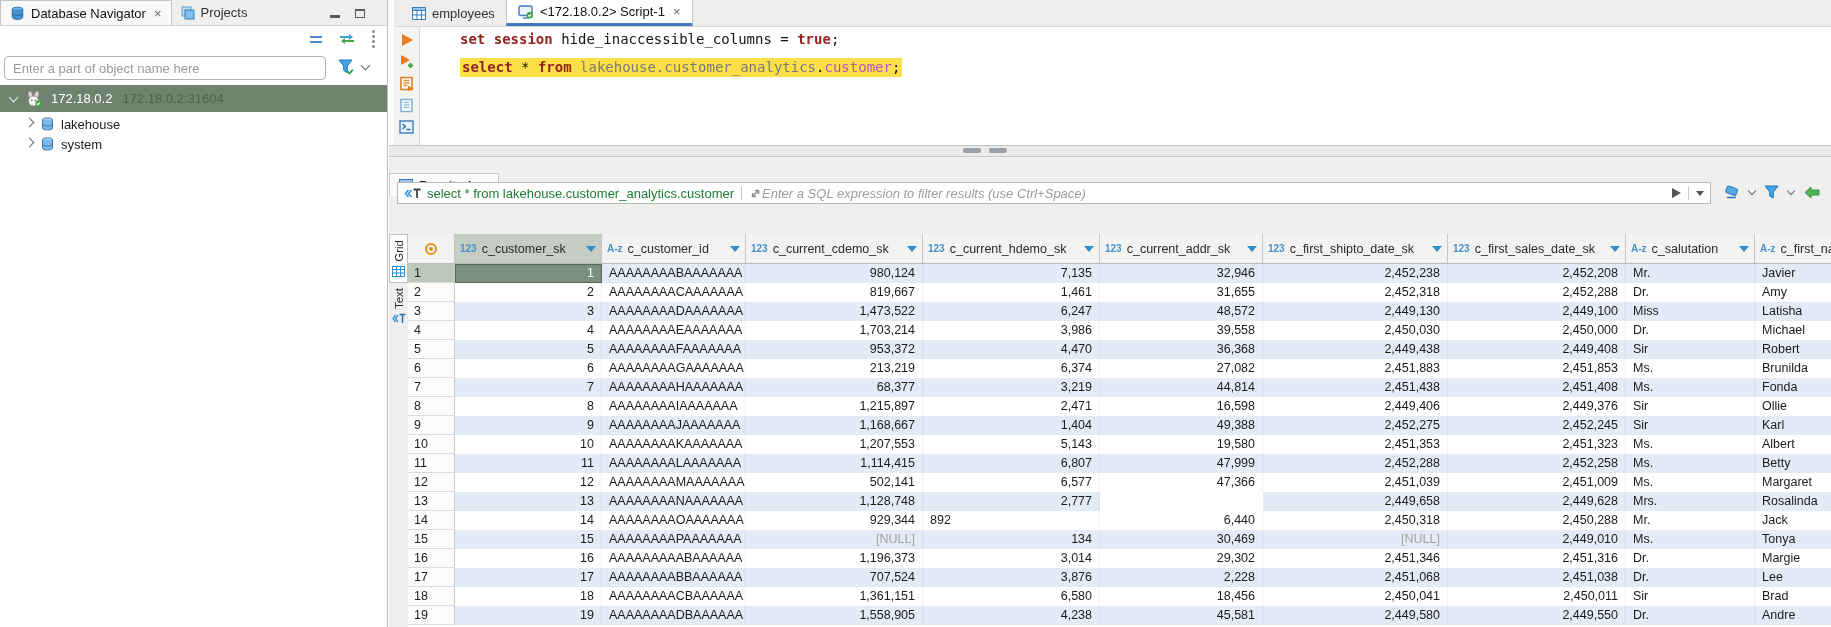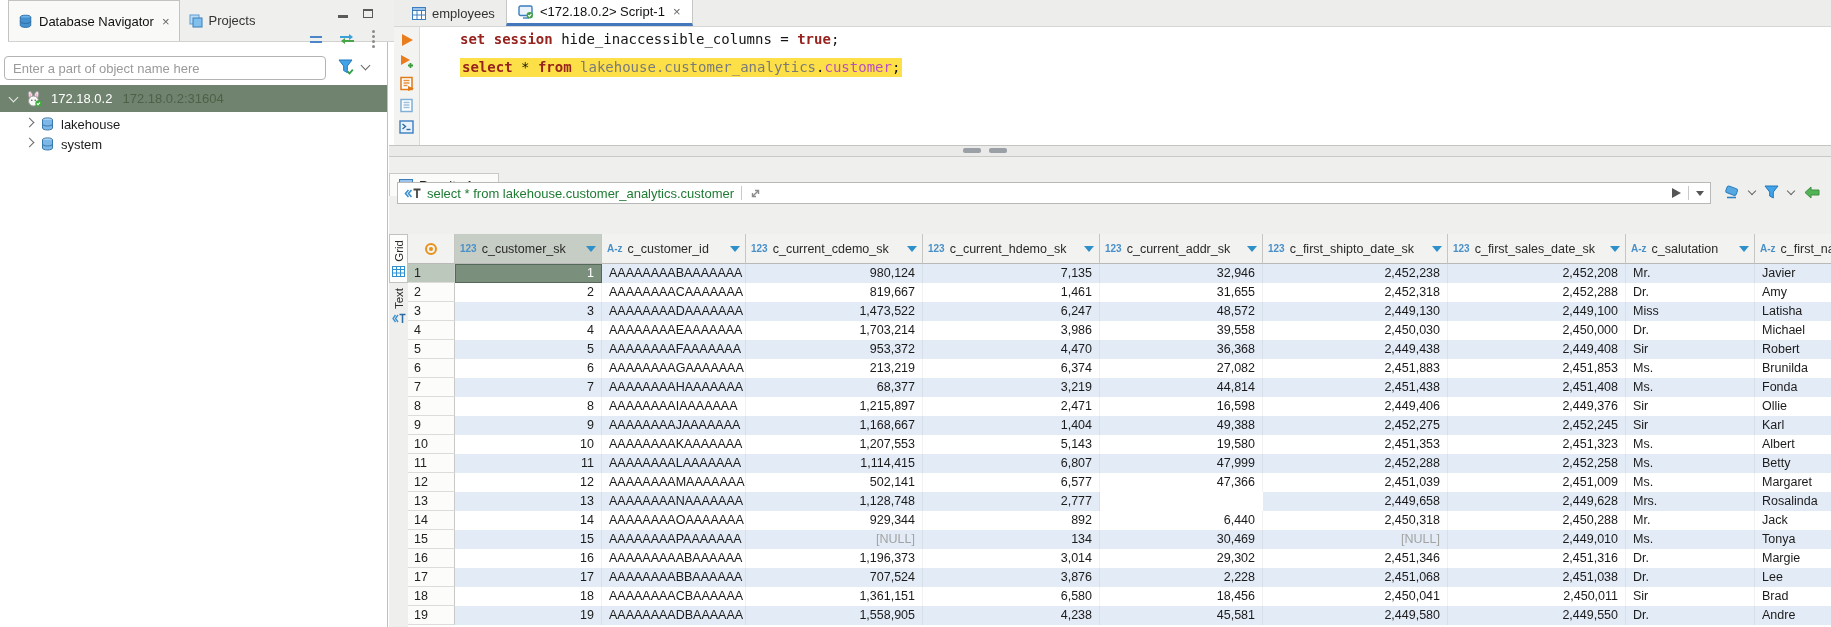--- a/index.html
+++ b/index.html
@@ -5,21 +5,21 @@
   :root{
     --accent:#4478bc; --sel-green:#70836f; --stripe:#e3ebf6; --cell-sel:#7b8f7d;
     --hdr-sel:#c6cdc4; --kw:#97231f; --tbl:#b94ec0; --schema:#7a7a7a; --qgreen:#1e7b33;
   }
   *{margin:0;padding:0;box-sizing:border-box;}
   body{font-family:"Liberation Sans","DejaVu Sans",sans-serif;background:#d8d8d8;}
   #root{position:relative;width:1831px;height:627px;background:#ffffff;overflow:hidden;font-size:13px;color:#1d1d1d;}
 
   
   .left-panel{position:absolute;left:0;top:0;width:388px;height:627px;background:#fff;border-right:1px solid #bfbfbe;}
-  .lp-tabbar{position:absolute;left:8px;top:0;width:100%;height:42px;background:#efefee;border-bottom:1px solid #d2d2d1;display:flex;align-items:stretch;}
+  .lp-tabbar{position:absolute;left:0;top:0;width:100%;height:26px;background:#efefee;border-bottom:1px solid #d2d2d1;display:flex;align-items:stretch;}
   .tab{display:flex;align-items:center;gap:6px;padding:0 9px;color:#333;cursor:default;}
   .tab.active{background:#f9f9f8;border:1px solid #c3c3c2;border-bottom:none;color:#111;}
   .close-x{color:#666;font-size:13px;margin-left:2px;}
   .win-controls{position:absolute;right:22px;top:0;height:26px;display:flex;align-items:center;gap:15px;}
   .ic-min{width:10px;height:3px;background:#5a5a5a;margin-top:6px;}
   .ic-max{width:10px;height:9px;border:1px solid #5a5a5a;border-top:2px solid #5a5a5a;}
   .lp-toolbar{position:absolute;right:12px;top:30px;display:flex;align-items:center;gap:17px;}
   .ic-collapse{display:flex;flex-direction:column;gap:3px;}
   .ic-collapse i{display:block;width:12px;height:2px;background:#4a86c8;}
   .ic-dots{display:flex;flex-direction:column;gap:2px;align-items:center;}
@@ -308,20 +308,21 @@
             </svg>
         </span>
         <span class="fq-text">select * from lakehouse.customer_analytics.customer</span>
         <span class="fb-div"></span>
         <span>
           <svg width="13" height="13" viewBox="0 0 13 13">
               <path d="M3.5 9.5l6-6" stroke="#8b8b8b" stroke-width="1.4"></path>
               <path d="M9.5 7v-3.5H6M3.5 6v3.5H7" fill="none" stroke="#8b8b8b" stroke-width="1.4"></path>
             </svg>
         </span>
+        <span class="fb-placeholder">Enter a SQL expression to filter results (use Ctrl+Space)</span>
         <span class="fb-spacer"></span>
         <span class="play-gray"></span>
         <span class="fb-div"></span>
         <span class="caret-down"></span>
       </div>
       <div class="fb-right">
         <span>
           <svg width="17" height="14" viewBox="0 0 17 14">
               <rect x="3" y="2" width="11" height="7" rx="2" transform="rotate(20 8 6)" fill="#57a8e0" stroke="#2d7fc0"></rect>
               <path d="M4 12.5h9" stroke="#2d7fc0" stroke-width="1.6"></path>
@@ -571,21 +572,21 @@
             <div class="gcell" style="width: 185px; text-align: right;">2,449,658</div>
             <div class="gcell" style="width: 178px; text-align: right;">2,449,628</div>
             <div class="gcell" style="width: 129px; text-align: left;">Mrs.</div>
             <div class="gcell" style="width: 90px; text-align: left;">Rosalinda</div>
           </div>
           <div class="grow">
             <div class="rownum">14</div>
             <div class="gcell" style="width: 147px; text-align: right;">14</div>
             <div class="gcell" style="width: 144px; text-align: left;">AAAAAAAAOAAAAAAA</div>
             <div class="gcell" style="width: 177px; text-align: right;">929,344</div>
-            <div class="gcell" style="width: 177px; text-align: right;">892</div>
+            <div class="gcell" style="width: 177px; ">892</div>
             <div class="gcell" style="width: 163px; text-align: right;">6,440</div>
             <div class="gcell" style="width: 185px; text-align: right;">2,450,318</div>
             <div class="gcell" style="width: 178px; text-align: right;">2,450,288</div>
             <div class="gcell" style="width: 129px; text-align: left;">Mr.</div>
             <div class="gcell" style="width: 90px; text-align: left;">Jack</div>
           </div>
           <div class="grow stripe">
             <div class="rownum">15</div>
             <div class="gcell" style="width: 147px; text-align: right;">15</div>
             <div class="gcell" style="width: 144px; text-align: left;">AAAAAAAAPAAAAAAA</div>

